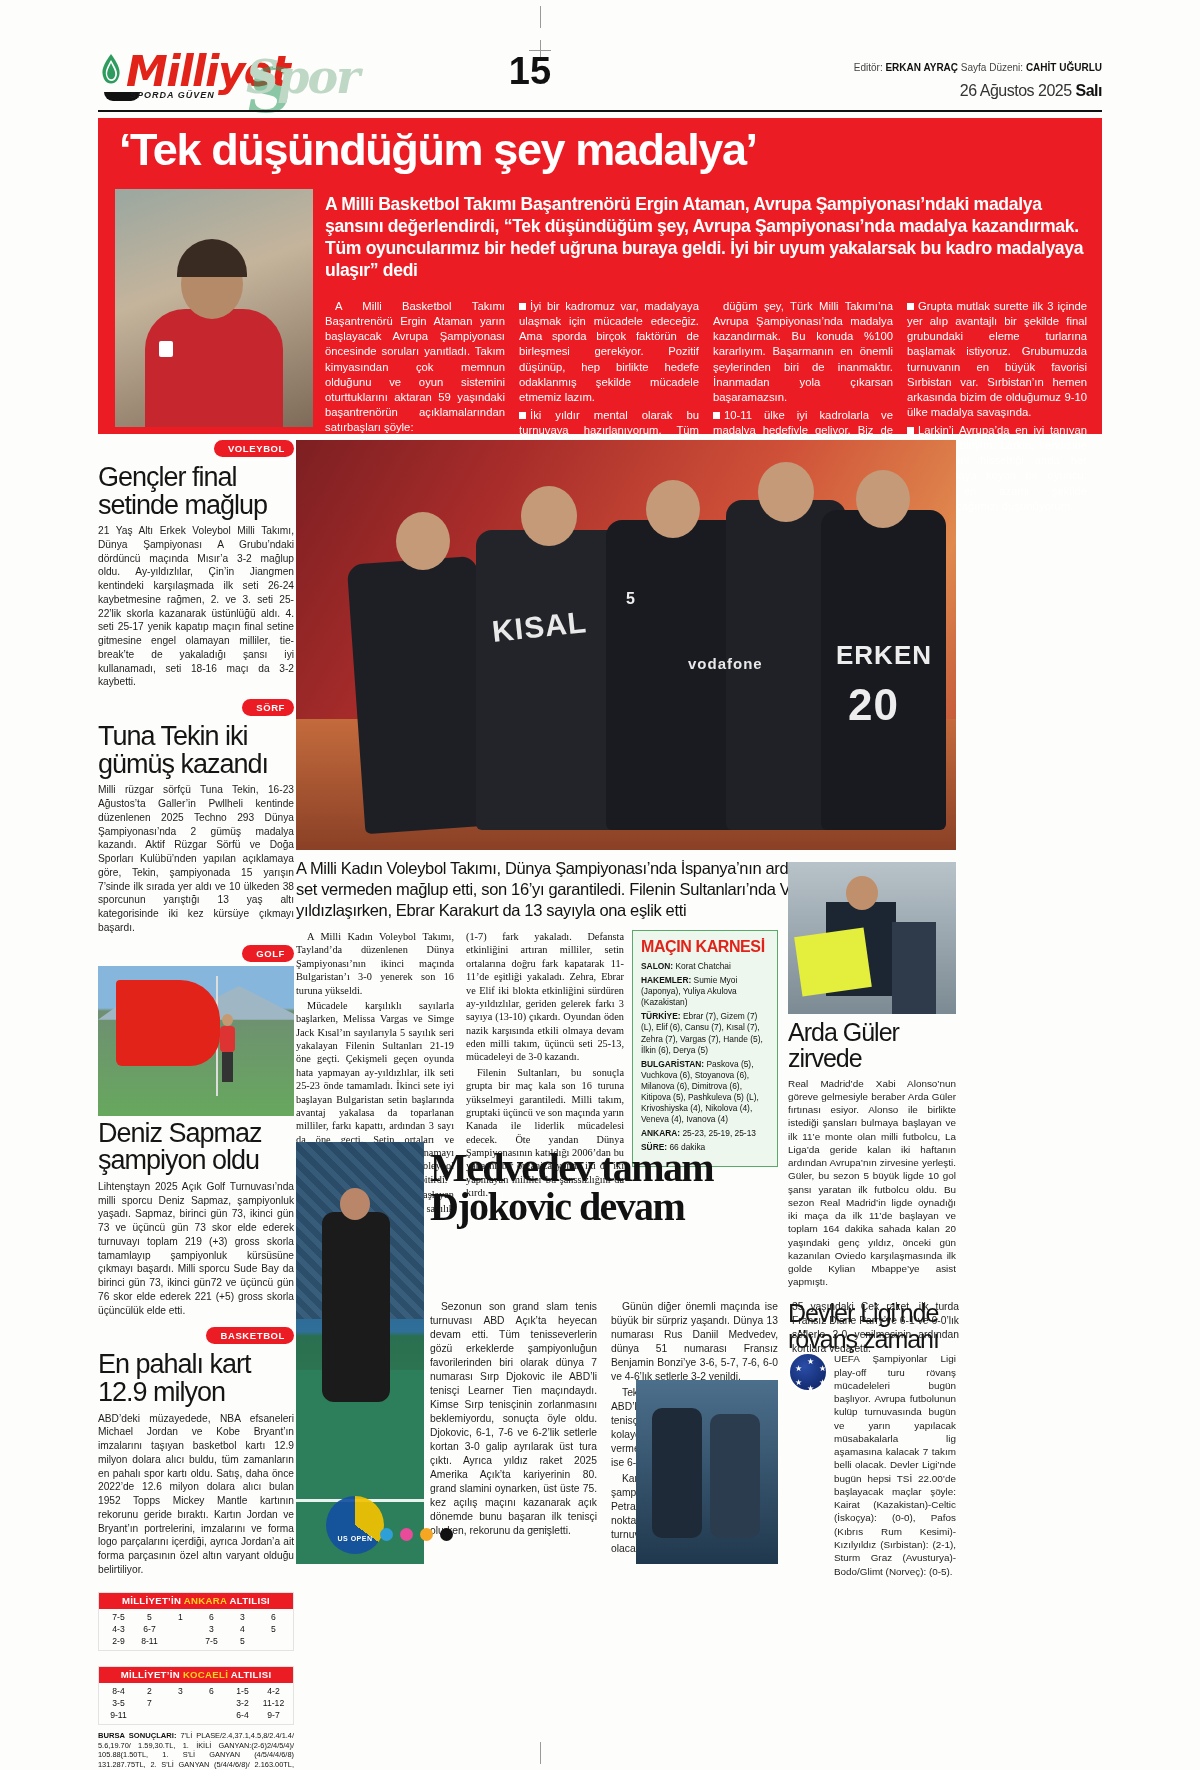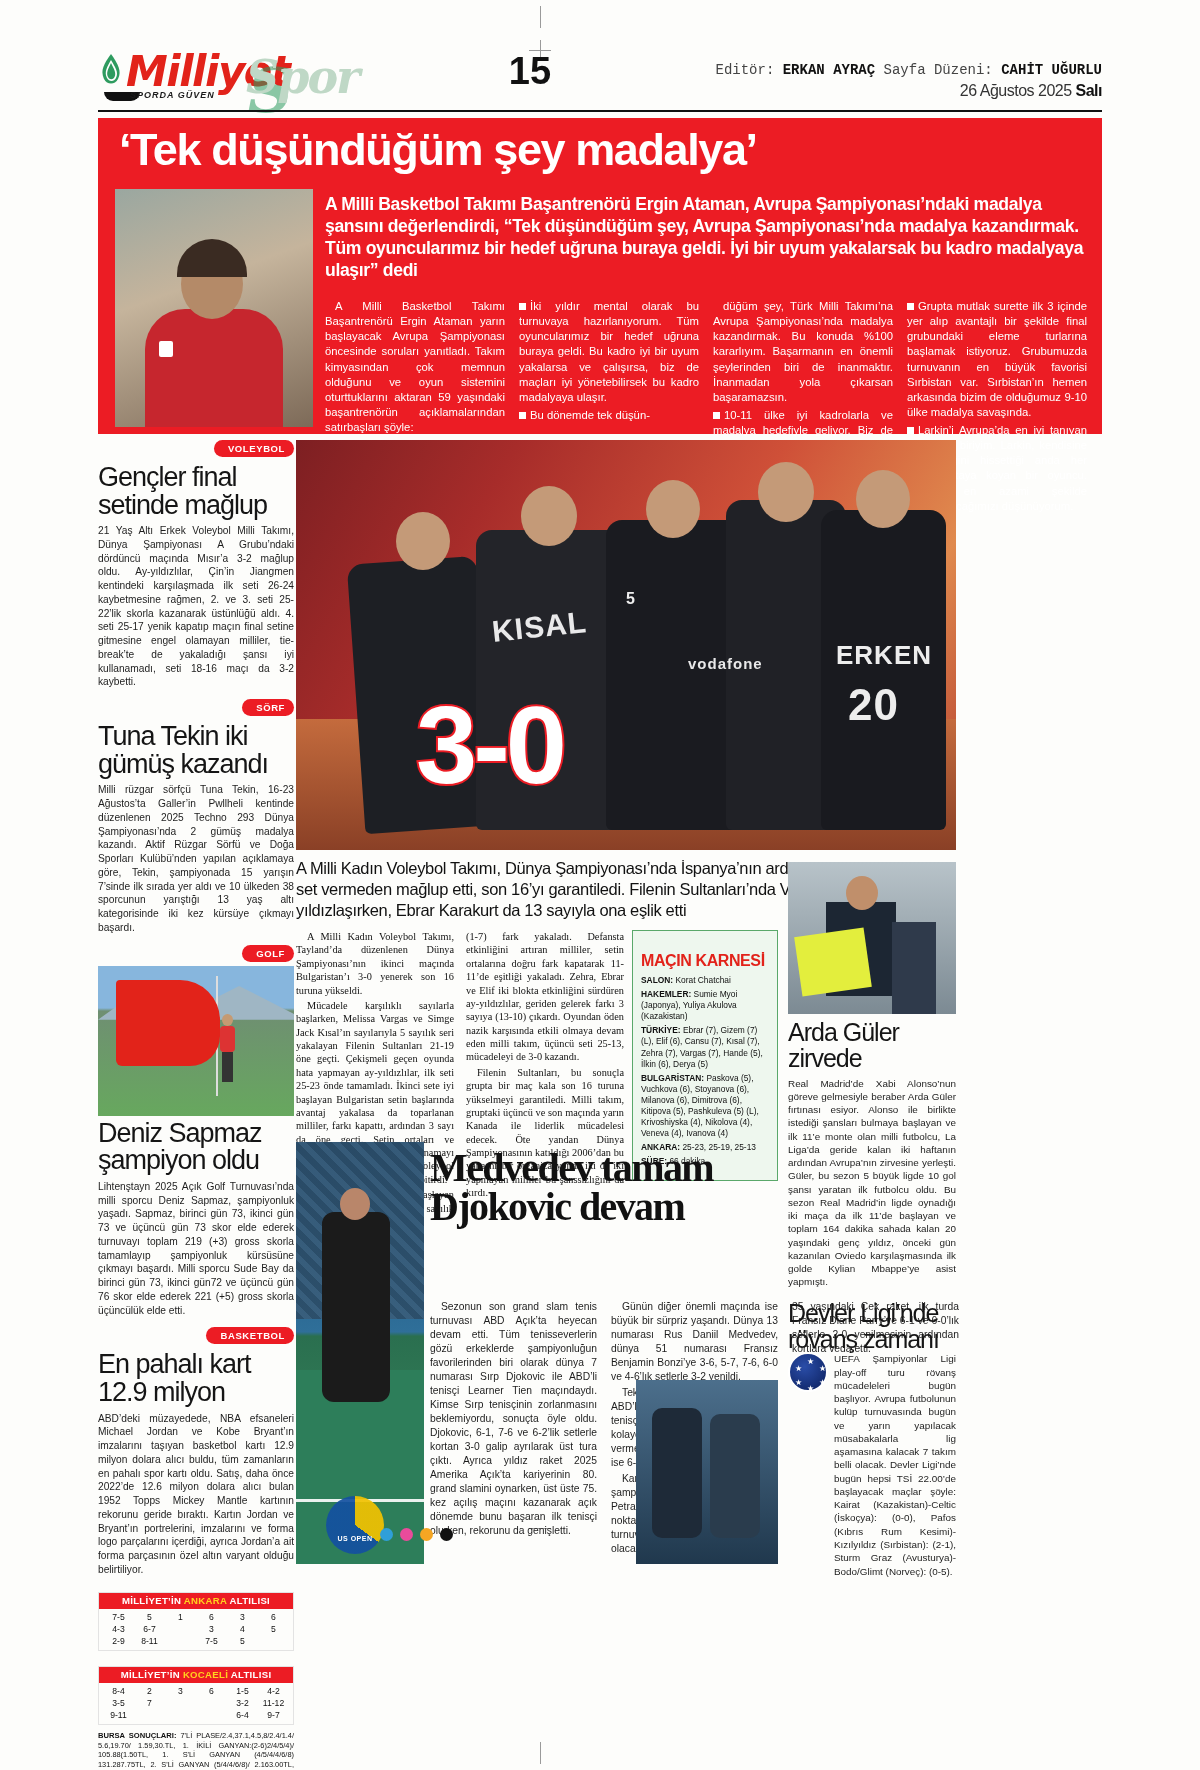--- a/index.html
+++ b/index.html
@@ -45,21 +45,21 @@
     position: absolute; left: 150px; top: 2px;
     font-family: "DejaVu Serif", serif;
     font-weight: bold; font-style: italic;
     font-size: 62px; color: #2e9b5f; opacity:.55;
   }
   .page-number {
     position: absolute; left: 470px; top: 50px; width: 120px;
     text-align: center; font-size: 38px; font-weight: bold;
     font-family: Liberation Sans, sans-serif; color: #111;
   }
-  .ed-line { position: absolute; right: 0; top: 10px; font-size: 14px; color: #444; text-align: left; font-family: Liberation Mono, monospace; }
+  .ed-line { position: absolute; right: 0; top: 10px; font-size: 10px; color: #444; text-align: left; }
   .ed-line b { color: #111; }
   .date-line { position: absolute; right: 0; top: 30px; font-size: 16px; color: #333;
     font-family: "Liberation Sans", sans-serif; text-align: right; letter-spacing: -.5px; }
   .date-line b { color: #111; }
   .rule-top { position: absolute; left: 98px; top: 110px; width: 1004px; height: 2px; background: #111; }
 
   
   .feature {
     position: absolute; left: 98px; top: 118px; width: 1004px; height: 316px;
     background: #ec1c24; border: 3px solid #ec1c24;
@@ -158,21 +158,21 @@
   }
   .vstory { position: absolute; left: 296px; top: 930px; width: 328px;
     column-count: 2; column-gap: 12px;
     font-family: "Liberation Serif", serif; font-size: 10.3px; line-height: 1.3;
     color: #111; text-align: justify; }
   .vstory p { text-indent: 11px; margin-bottom: 2px; }
 
   
   .karne {
     position: absolute; left: 632px; top: 930px; width: 146px;
-    background: #eef7ee; border: 1.5px solid #5aa86a; padding: 21px 8px 9px;
+    background: #eef7ee; border: 1.5px solid #5aa86a; padding: 7px 8px 9px;
   }
   .karne h3 { color: #e2231a; font-size: 16px; font-weight: bold; letter-spacing: -.4px; margin-bottom: 5px; }
   .karne .kline { font-size: 8.4px; line-height: 1.32; color: #111; margin-bottom: 3px; }
   .karne .kline b { color: #111; }
 
   
   .rightcol { position: absolute; left: 788px; top: 862px; width: 168px; }
   .rc-photo { width: 168px; height: 152px; position: relative; overflow: hidden;
     background: linear-gradient(#b8c3c9,#7c8a93); }
   .rc-photo .p-torso { position:absolute; left:38px; top:40px; width:70px; height:94px; background:#1c2633; }
@@ -271,20 +271,21 @@
     </div>
 
     <div class="feature-deck">A Milli Basketbol Takımı Başantrenörü Ergin Ataman, Avrupa Şampiyonası’ndaki madalya şansını değerlendirdi, “Tek düşündüğüm şey, Avrupa Şampiyonası’nda madalya kazandırmak. Tüm oyuncularımız bir hedef uğruna buraya geldi. İyi bir uyum yakalarsak bu kadro madalyaya ulaşır” dedi</div>
 
     <div class="feature-cols">
       <div class="fcol">
         <p>A Milli Basketbol Takımı Başantrenörü Ergin Ataman yarın başlayacak Avrupa Şampiyonası öncesinde soruları yanıtladı. Takım kimyasından çok memnun olduğunu ve oyun sistemini oturttuklarını aktaran 59 yaşındaki başantrenörün açıklamalarından satırbaşları şöyle:</p>
         <p class="bulleted"><span class="sq"></span><span>Birçok yıldız milli takımda oynadı, ama 90 yıl içindeki şampiyonalarda bir tek 2001’de gümüş madalya var. Bunun dışında hiçbir kadro madalya alamadı.</span></p>
       </div>
       <div class="fcol">
+        <p class="bulleted"><span class="sq"></span><span>İyi bir kadromuz var, madalyaya ulaşmak için mücadele edeceğiz. Ama sporda birçok faktörün de birleşmesi gerekiyor. Pozitif düşünüp, hep birlikte hedefe odaklanmış şekilde mücadele etmemiz lazım.</span></p>
         <p class="bulleted"><span class="sq"></span><span>İki yıldır mental olarak bu turnuvaya hazırlanıyorum. Tüm oyuncularımız bir hedef uğruna buraya geldi. Bu kadro iyi bir uyum yakalarsa ve çalışırsa, biz de maçları iyi yönetebilirsek bu kadro madalyaya ulaşır.</span></p>
         <p class="bulleted"><span class="sq"></span><span>Bu dönemde tek düşün-</span></p>
       </div>
       <div class="fcol">
         <p>düğüm şey, Türk Milli Takımı’na Avrupa Şampiyonası’nda madalya kazandırmak. Bu konuda %100 kararlıyım. Başarmanın en önemli şeylerinden biri de inanmaktır. İnanmadan yola çıkarsan başaramazsın.</p>
         <p class="bulleted"><span class="sq"></span><span>10-11 ülke iyi kadrolarla ve madalya hedefiyle geliyor. Biz de onlardan biriyiz. Bizi diğerlerinden ayıracak şey, oyuncularımızın sahada göstereceği performans. Sadece istek ve arzu yeterli değil, doğru basketbolu oynamamız lazım.</span></p>
       </div>
       <div class="fcol">
         <p class="bulleted"><span class="sq"></span><span>Grupta mutlak surette ilk 3 içinde yer alıp avantajlı bir şekilde final grubundaki eleme turlarına başlamak istiyoruz. Grubumuzda turnuvanın en büyük favorisi Sırbistan var. Sırbistan’ın hemen arkasında bizim de olduğumuz 9-10 ülke madalya savaşında.</span></p>
         <p class="bulleted"><span class="sq"></span><span>Larkin’i Avrupa’da en iyi tanıyan kişilerden biriyim. Larkin, kendisine güvenildiğini hissettiği anda her şeyini ortaya koyan bir oyuncu. Ondan en azami şekilde faydalanacağımızı düşünüyorum.</span></p>
@@ -418,21 +419,20 @@
     <div class="vskin" style="left:100px;top:72px;width:54px;height:58px;"></div>
     <div class="vskin" style="left:225px;top:46px;width:56px;height:60px;"></div>
     <div class="vskin" style="left:350px;top:40px;width:54px;height:58px;"></div>
     <div class="vskin" style="left:462px;top:22px;width:56px;height:60px;"></div>
     <div class="vskin" style="left:560px;top:30px;width:54px;height:58px;"></div>
     <div class="vname" style="left:196px;top:170px;font-size:30px;transform:rotate(-6deg);opacity:.9;">KISAL</div>
     <div class="vname" style="left:540px;top:200px;font-size:26px;opacity:.92;">ERKEN</div>
     <div class="vname" style="left:392px;top:215px;font-size:15px;opacity:.9;">vodafone</div>
     <div class="vname" style="left:552px;top:240px;font-size:44px;opacity:.92;">20</div>
     <div class="vname" style="left:330px;top:150px;font-size:16px;color:#eee;">5</div>
-    <div class="score-3-0">3-0</div>
   </div>
 
   <div class="vdeck">A Milli Kadın Voleybol Takımı, Dünya Şampiyonası’nda İspanya’nın ardından Bulgaristan’ı da set vermeden mağlup etti, son 16’yı garantiledi. Filenin Sultanları’nda Vargas 20 sayıyla yıldızlaşırken, Ebrar Karakurt da 13 sayıyla ona eşlik etti</div>
 
   <div class="vstory">
     <p>A Milli Kadın Voleybol Takımı, Tayland’da düzenlenen Dünya Şampiyonası’nın ikinci maçında Bulgaristan’ı 3-0 yenerek son 16 turuna yükseldi.</p>
     <p>Mücadele karşılıklı sayılarla başlarken, Melissa Vargas ve Simge Jack Kısal’ın sayılarıyla 5 sayılık seri yakalayan Filenin Sultanları 21-19 öne geçti. Çekişmeli geçen oyunda hata yapmayan ay-yıldızlılar, ilk seti 25-23 önde tamamladı. İkinci sete iyi başlayan Bulgaristan setin başlarında avantaj yakalasa da toparlanan milliler, farkı kapattı, ardından 3 sayı da öne geçti. Setin ortaları ve sonlarında da etkili oynamayı sürdüren A Milli Kadın Voleybol Takımı ikinci seti 25-19 önde bitirdi.</p>
     <p>Üçüncü sete etkili başlayan Bulgaristan, setin başlarında 6 sayılık (1-7) fark yakaladı. Defansta etkinliğini artıran milliler, setin ortalarına doğru fark kapatarak 11-11’de eşitliği yakaladı. Zehra, Ebrar ve Elif iki blokta etkinliğini sürdüren ay-yıldızlılar, geriden gelerek farkı 3 sayıya (13-10) çıkardı. Oyundan öden nazik karşısında etkili olmaya devam eden milli takım, üçüncü seti 25-13, mücadeleyi de 3-0 kazandı.</p>
     <p>Filenin Sultanları, bu sonuçla grupta bir maç kala son 16 turuna yükselmeyi garantiledi. Milli takım, gruptaki üçüncü ve son maçında yarın Kanada ile liderlik mücadelesi edecek. Öte yandan Dünya Şampiyonasının katıldığı 2006’dan bu yana hiçbir organizasyonda iki de iki yapmayan milliler bu şanssızlığını da kırdı.</p>
   </div>

